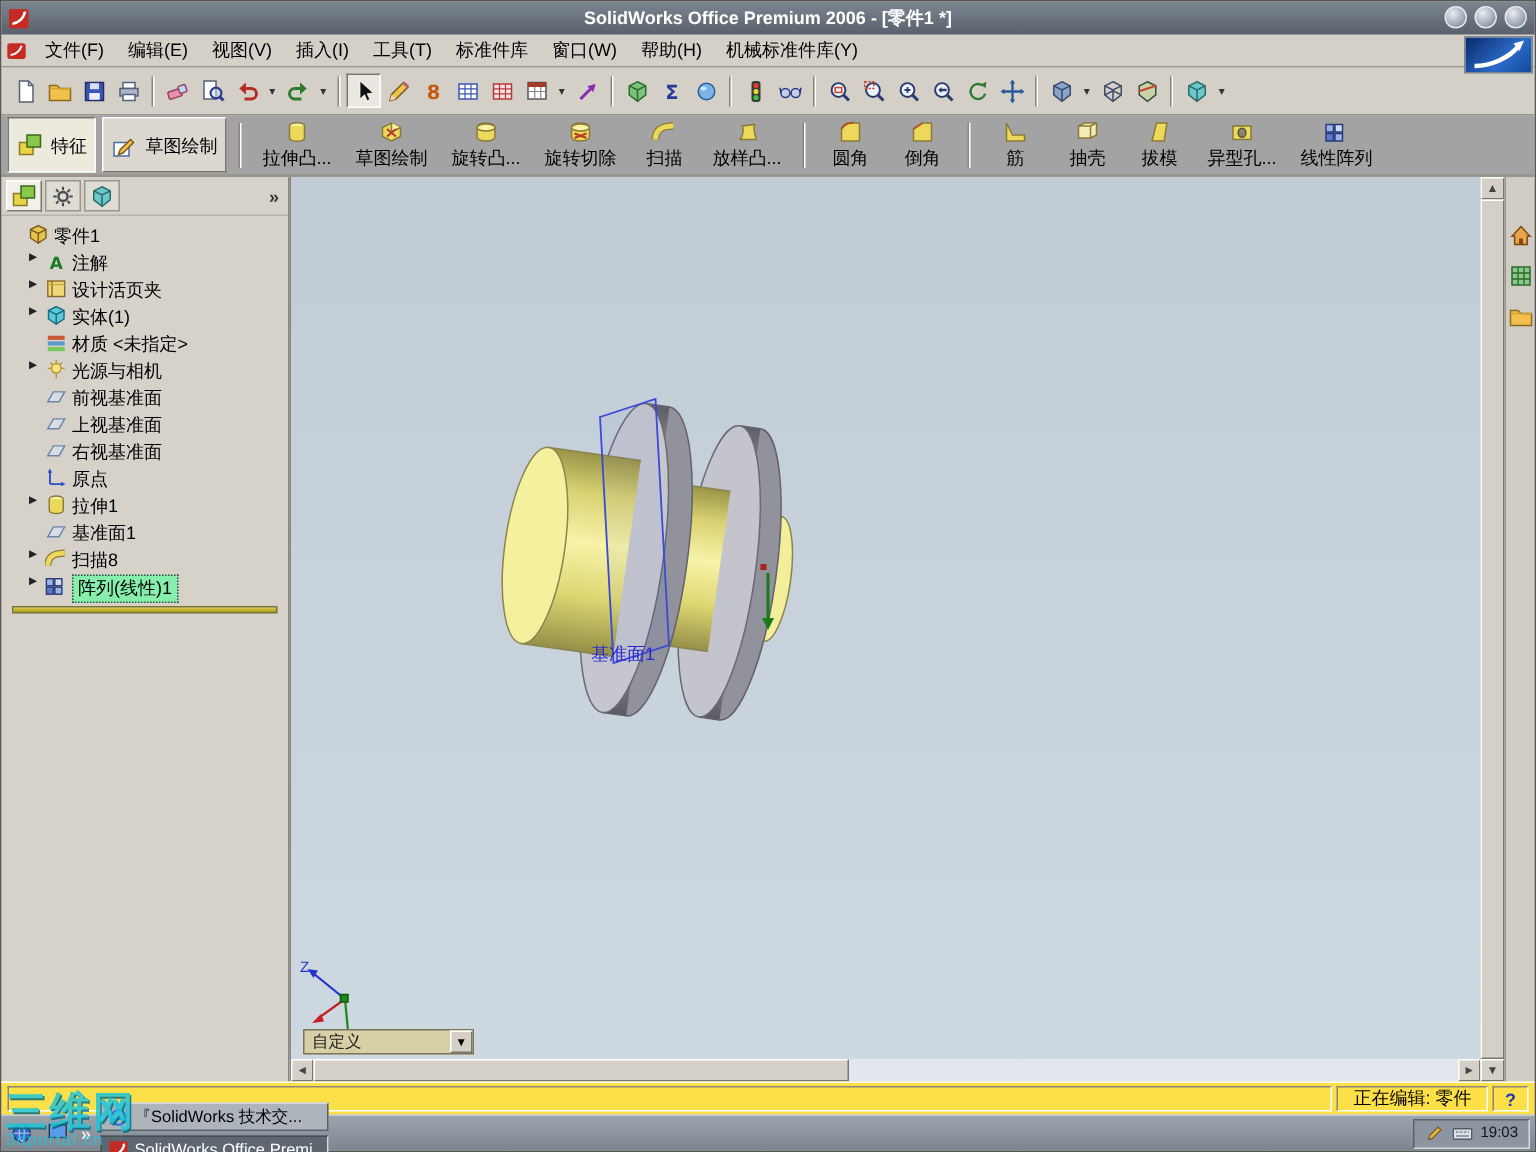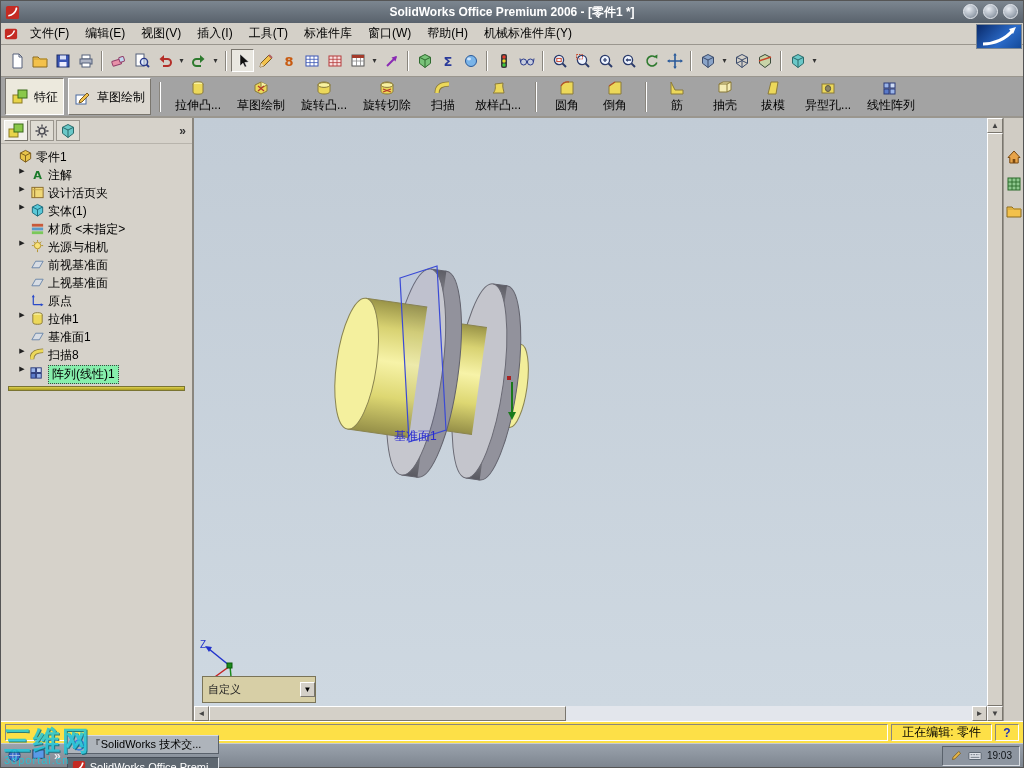--- a/index.html
+++ b/index.html
@@ -60,21 +60,21 @@
   .texp { width:10px; flex:0 0 10px; font-size:7px; color:#222; text-align:center; }
   .tlb { white-space:nowrap; }
   .trow.sel .tlb { background:#86efac; border:1px dotted #444; padding:0 3px; }
   .rollback { height:5px; margin:3px 5px 0 5px; border:1px solid #7a7432;
               background:linear-gradient(#ddd04e,#a89a1e); }
 
   .viewwrap { flex:1 1 auto; display:flex; flex-direction:column; min-width:0; }
   .gfx { flex:1; position:relative; background:linear-gradient(#c2ccd6,#ced8e1); border-left:1px solid #8a867e; }
   .gfx svg.model { position:absolute; left:0; top:0; }
   .planelabel { position:absolute; left:200px; top:310px; color:#2a2ad0; font-size:12px; }
-  .viewcombo { position:absolute; left:8px; bottom:3px; width:114px; height:27px;
+  .viewcombo { position:absolute; left:8px; bottom:3px; width:114px; height:17px;
                background:#d7cfa6; border:1px solid #7a7458; display:flex; align-items:center; }
   .viewcombo .vct { flex:1; padding-left:5px; font-size:11px; color:#222; }
   .viewcombo .vcb { width:15px; height:15px; background:#d4d0c8; border:1px solid;
                     border-color:#fff #7a766e #7a766e #fff; font-size:8px; text-align:center; line-height:13px; }
   .triad { position:absolute; left:0; top:0; }
 
   
   .hscroll { height:15px; flex:0 0 15px; background:#e3e6ec; display:flex; border-left:1px solid #8a867e; }
   .sbtn { width:15px; height:15px; background:#d4d0c8; border:1px solid; border-color:#fff #7a766e #7a766e #fff;
           font-size:8px; color:#444; display:flex; align-items:center; justify-content:center; }
@@ -670,20 +670,29 @@
               <span class="tlb">前视基准面</span>
             </div>
             <div class="trow">
               <span class="texp"></span>
               <span class="iw">
                 <svg viewBox="0 0 16 16" width="15" height="15">
                   <path d="M2 11.5L6 4.5h8l-4 7z" fill="#d8e0ea" fill-opacity=".8" stroke="#6a85aa"></path>
                 </svg>
               </span>
               <span class="tlb">上视基准面</span>
+            </div>
+            <div class="trow">
+              <span class="texp"></span>
+              <span class="iw">
+                <svg viewBox="0 0 16 16" width="15" height="15">
+                  <path d="M2 11.5L6 4.5h8l-4 7z" fill="#d8e0ea" fill-opacity=".8" stroke="#6a85aa"></path>
+                </svg>
+              </span>
+              <span class="tlb">右视基准面</span>
             </div>
             <div class="trow">
               <span class="texp"></span>
               <span class="iw">
                 <svg viewBox="0 0 16 16" width="15" height="15">
                   <path d="M3.5 12.5h9M3.5 12.5V3.5" fill="none" stroke="#2a4ac8" stroke-width="1.3"></path>
                   <path d="M3.5 1.5l-1.6 3h3.2zM14.5 12.5l-3-1.6v3.2z" fill="#2a4ac8"></path>
                 </svg>
               </span>
               <span class="tlb">原点</span>

